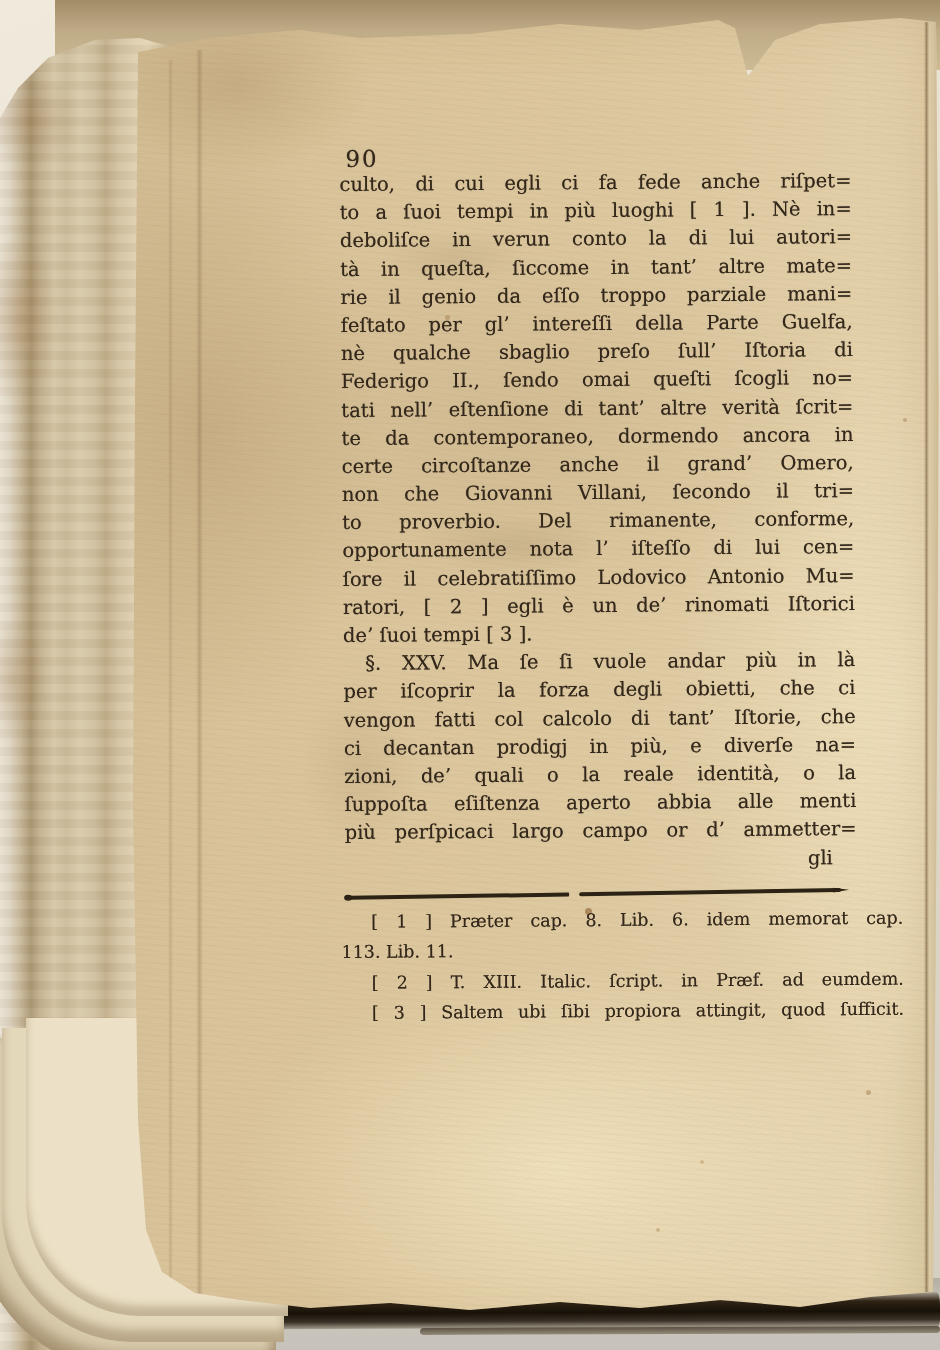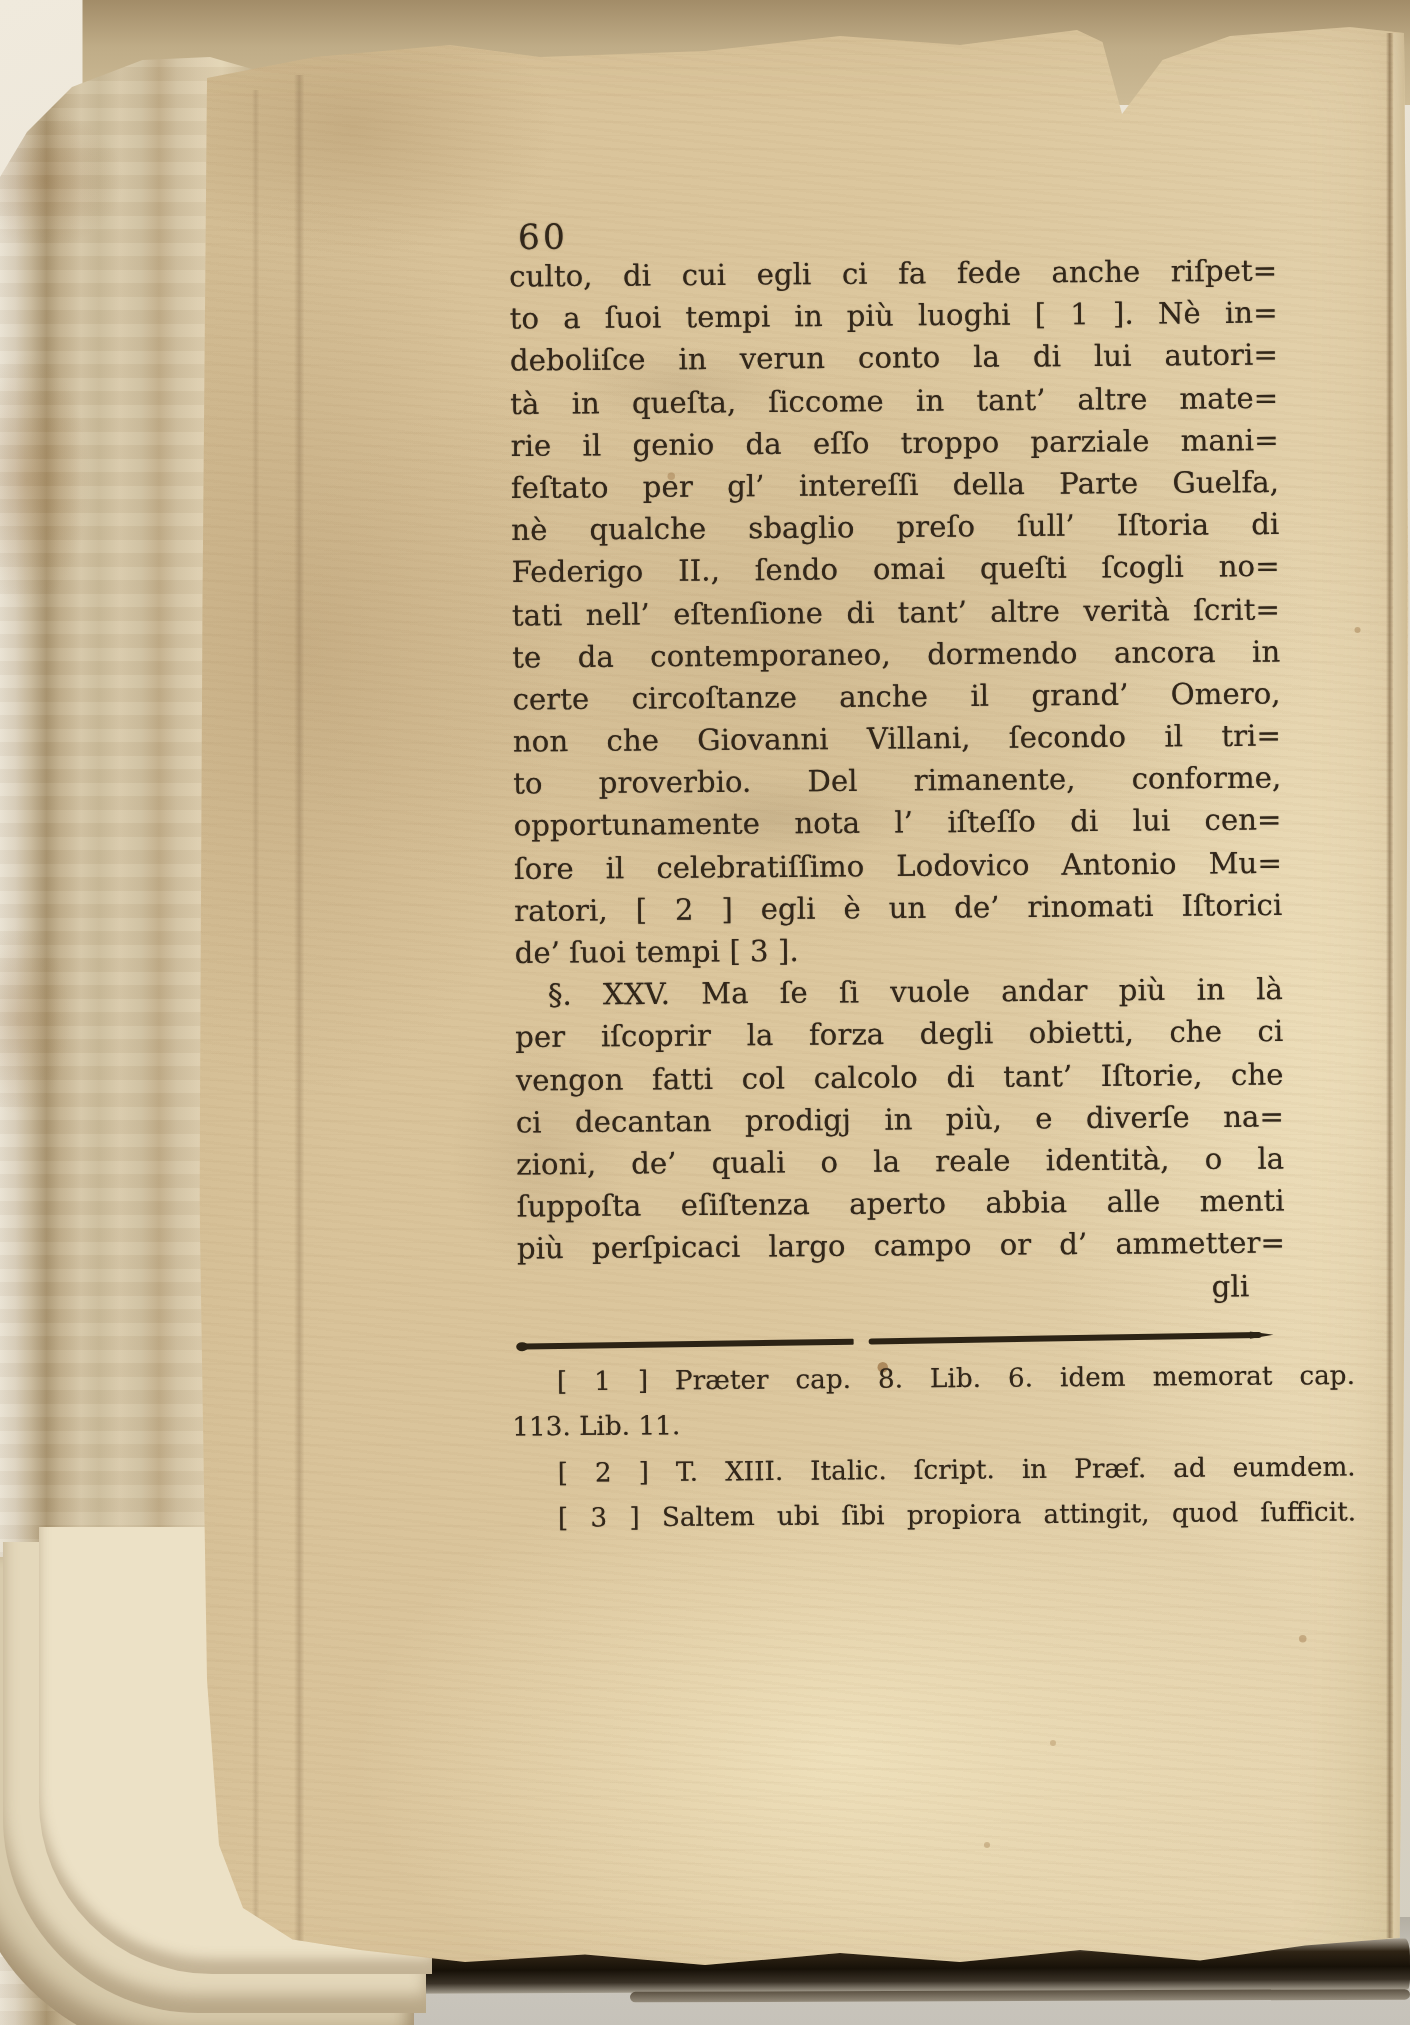--- a/index.html
+++ b/index.html
@@ -130,21 +130,21 @@
     <div class="dot d1"></div>
     <div class="dot d2"></div>
     <div class="dot d3"></div>
     <div class="dot d4"></div>
     <div class="dot d5"></div>
     <div class="dot d6"></div>
     <div class="vignette"></div>
   </div>
 
   <div class="content">
-    <div class="page-number">60</div>
+    <div class="page-number">90</div>
 
     <div class="body-block">
       <div class="line">culto, di cui egli ci fa fede anche riſpet=</div>
       <div class="line">to a ſuoi tempi in più luoghi [ 1 ]. Nè in=</div>
       <div class="line">deboliſce in verun conto la di lui autori=</div>
       <div class="line">tà in queſta, ſiccome in tant’ altre mate=</div>
       <div class="line">rie il genio da eſſo troppo parziale mani=</div>
       <div class="line">feſtato per gl’ intereſſi della Parte Guelfa,</div>
       <div class="line">nè qualche sbaglio preſo ſull’ Iſtoria di</div>
       <div class="line">Federigo II., ſendo omai queſti ſcogli no=</div>

